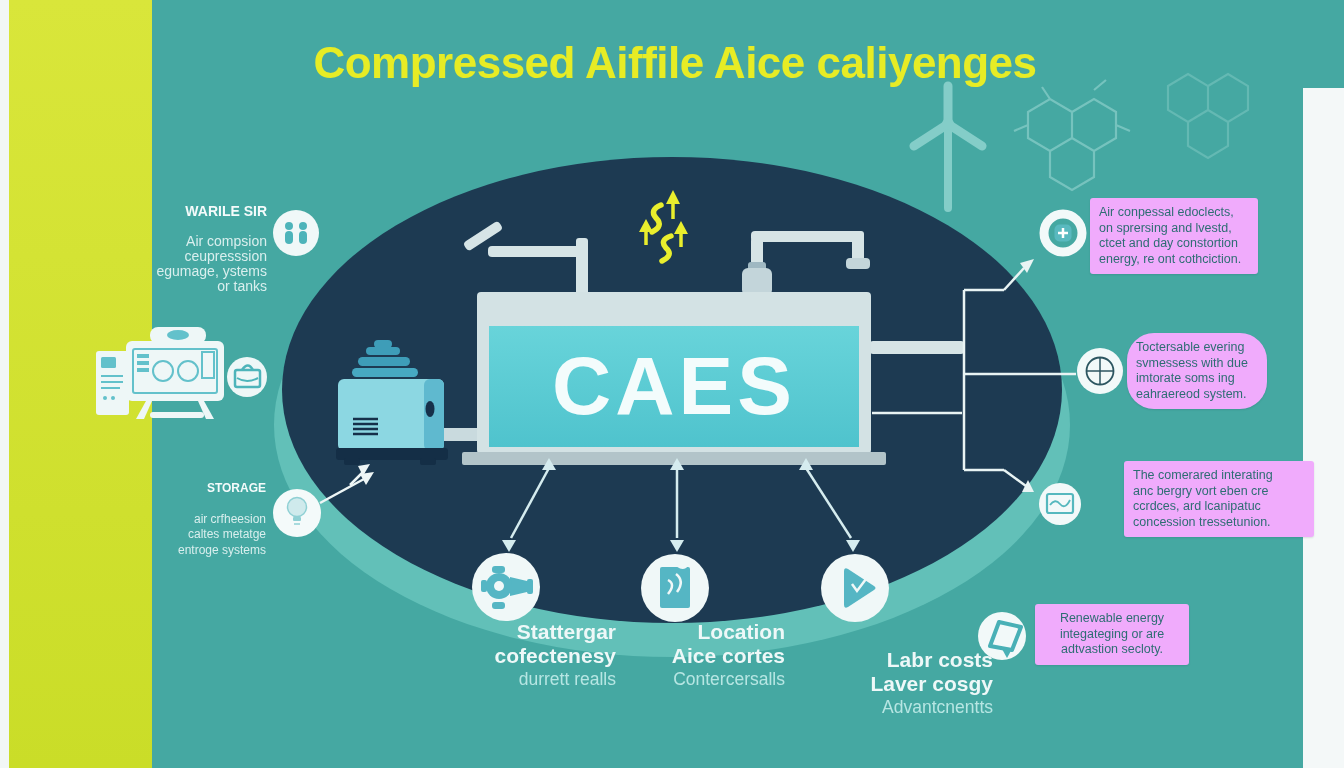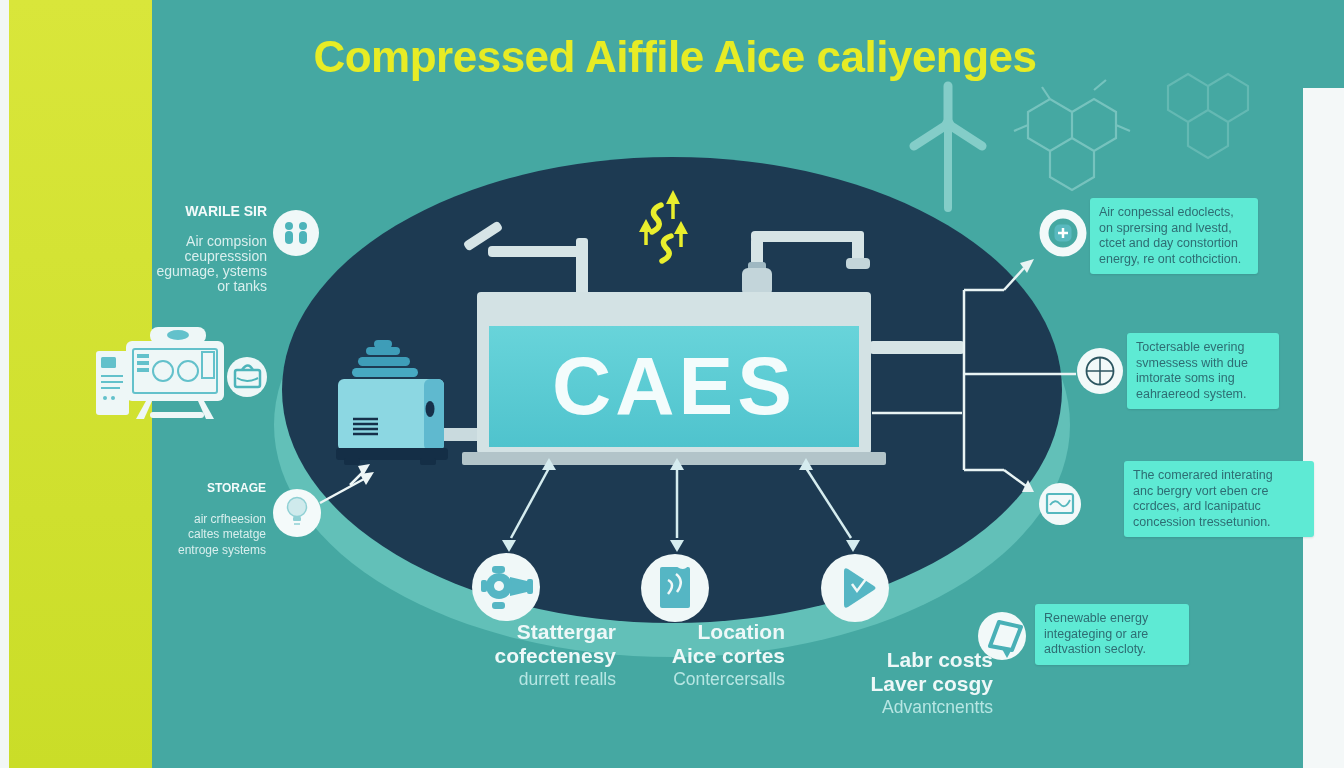--- a/index.html
+++ b/index.html
@@ -2,36 +2,36 @@
 <html><head>
 <meta charset="utf-8">
 <style>
   html,body{margin:0;padding:0;background:#45a8a2;}
   #stage{position:relative;width:1344px;height:768px;overflow:hidden;
          font-family:"Liberation Sans",sans-serif;background:#45a8a2;}
   #scene{position:absolute;left:0;top:0;}
   .abs{position:absolute;z-index:2;}
   .title-wrap{left:160px;top:20px;width:1030px;text-align:center;}
   .t1{font-size:29px;color:#dff0ef;font-weight:600;letter-spacing:.5px;}
-  .t2{font-size:44px;color:#e7ec25;font-weight:800;margin-top:12px;letter-spacing:-.5px;}
+  .t2{font-size:44px;color:#e7ec25;font-weight:800;margin-top:18px;letter-spacing:-.5px;}
   .lblock{text-align:right;color:#d9efee;white-space:pre-line;}
   .lblock .hd{font-weight:bold;color:#f4fbfb;white-space:normal;}
   .lb1{right:1077px;top:189px;font-size:14px;line-height:15px;width:220px;}
   .lb2{right:1078px;top:465px;font-size:12px;line-height:15.5px;width:220px;}
   .bitem{top:620px;width:220px;text-align:right;color:#eef8f8;}
   .b1{left:396px;}.b2{left:565px;}.b3{left:773px;margin-top:28px;}
   .bl1,.bl2{font-size:21px;line-height:24px;font-weight:600;}
   .bl3{font-size:17.5px;line-height:23px;color:#b7e6e3;}
-  .rbox{background:#5eead4;color:#2e6d73;font-size:12.5px;line-height:15.5px;
+  .rbox{background:#f0abfc;color:#2e6d73;font-size:12.5px;line-height:15.5px;
         padding:7px 9px;border-radius:3px;white-space:pre-line;box-sizing:border-box;
         box-shadow:0 1px 2px rgba(0,40,40,.12);}
   .rb1{left:1090px;top:198px;width:168px;}
-  .rb2{left:1127px;top:333px;width:152px;}
+  .rb2{left:1127px;top:333px;width:140px;border-radius:27px;}
   .rb3{left:1088px;top:461px;width:190px;margin-left:36px;}
-  .rb4{left:1035px;top:604px;width:154px;}
+  .rb4{left:1035px;top:604px;width:154px;text-align:center;}
 </style>
 </head>
 <body>
 
 <div id="stage">
 
 <svg id="scene" width="1344" height="768" viewBox="0 0 1344 768">
   <defs>
     <linearGradient id="tankGrad" x1="0" y1="0" x2="0" y2="1">
       <stop offset="0" stop-color="#68d4da"></stop>

